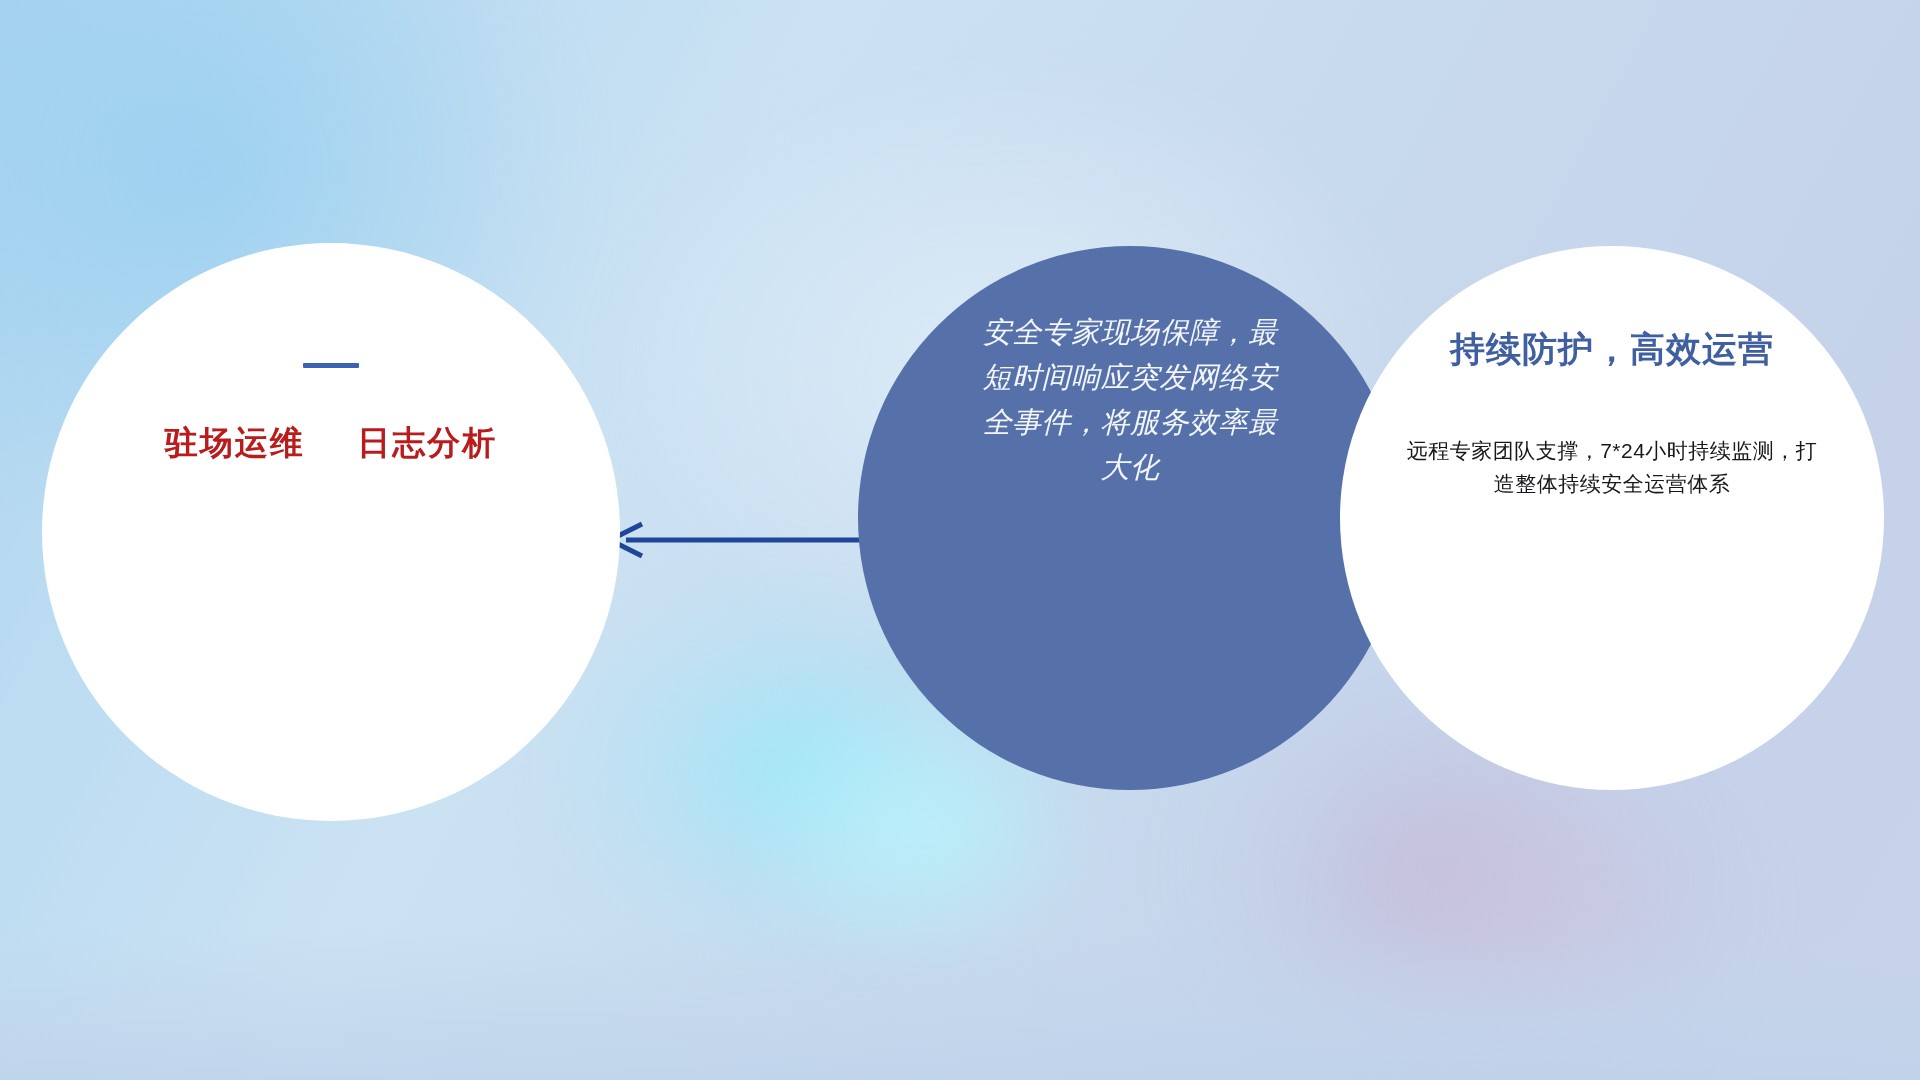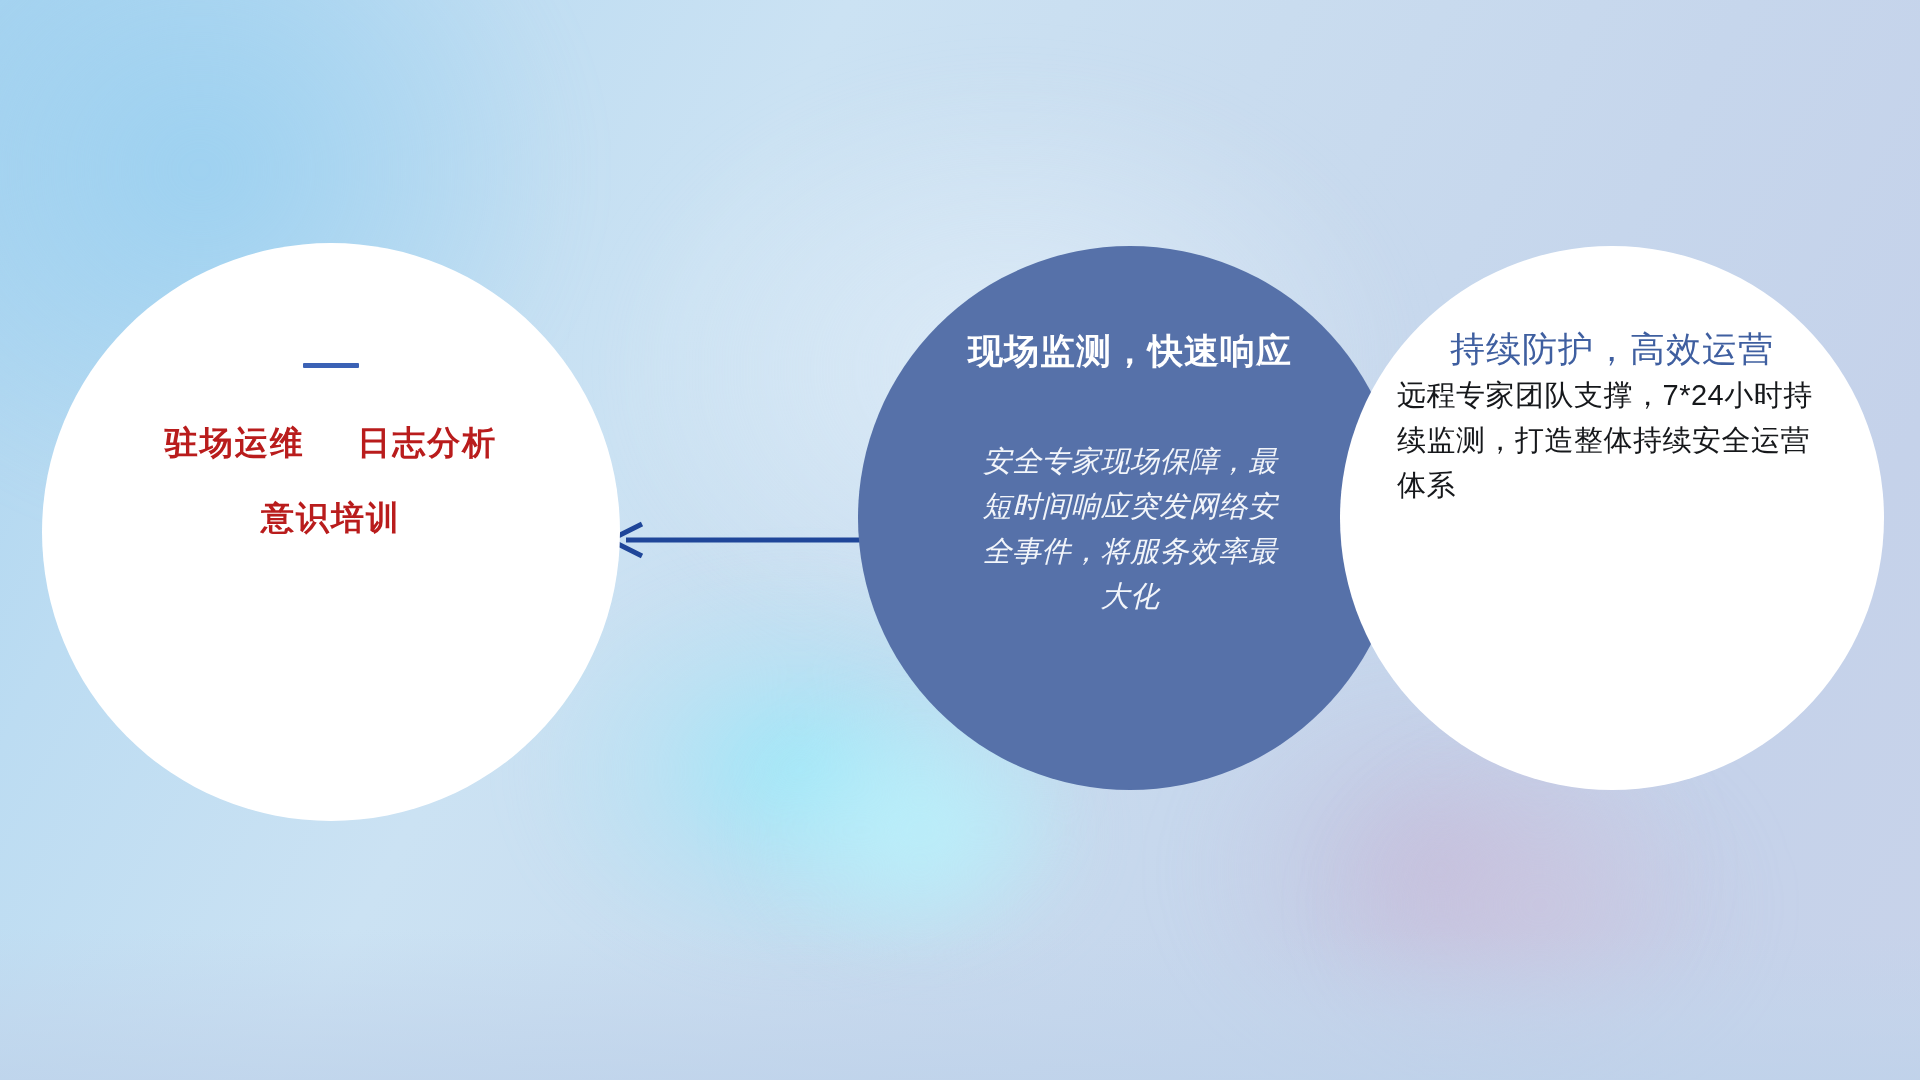--- a/index.html
+++ b/index.html
@@ -163,29 +163,31 @@
     top: 0;
     height: 100%;
     display: flex;
     flex-direction: column;
     align-items: center;
   }
   #right-title {
     margin-top: 80px;
     color: #3f5fa0;
     font-size: 35px;
-    font-weight: normal;
+    font-weight: bold;
     letter-spacing: 1px;
     white-space: nowrap;
   }
   #right-body {
+    margin-top: 62px;
     width: 430px;
     color: #16181b;
-    font-size: 29px;
+    font-size: 21px;
     line-height: 1.55;
+    text-align: center;
     letter-spacing: 0.5px;
   }
 
   
   #arrow {
     position: absolute;
     left: 600px;
     top: 518px;
     width: 280px;
     height: 44px;
@@ -214,29 +216,25 @@
   <div id="left-content">
     <div id="left-dash"></div>
 
     <div class="left-line pair">
       <span>驻场运维</span>
       <span class="gap"></span>
       <span>日志分析</span>
     </div>
 
 
-    <div class="left-line" id="left-line-3">
-      <span>意识培训</span>
-    </div>
   </div>
 </div>
 
 <div class="circle" id="circle-middle">
   <div id="middle-content">
-    <div id="middle-title">现场监测，快速响应</div>
     <div id="middle-body">安全专家现场保障，最短时间响应突发网络安全事件，将服务效率最大化</div>
   </div>
 </div>
 
 <div class="circle" id="circle-right">
   <div id="right-content">
     <div id="right-title">持续防护，高效运营</div>
     <div id="right-body">远程专家团队支撑，7*24小时持续监测，打造整体持续安全运营体系</div>
   </div>
 </div>

